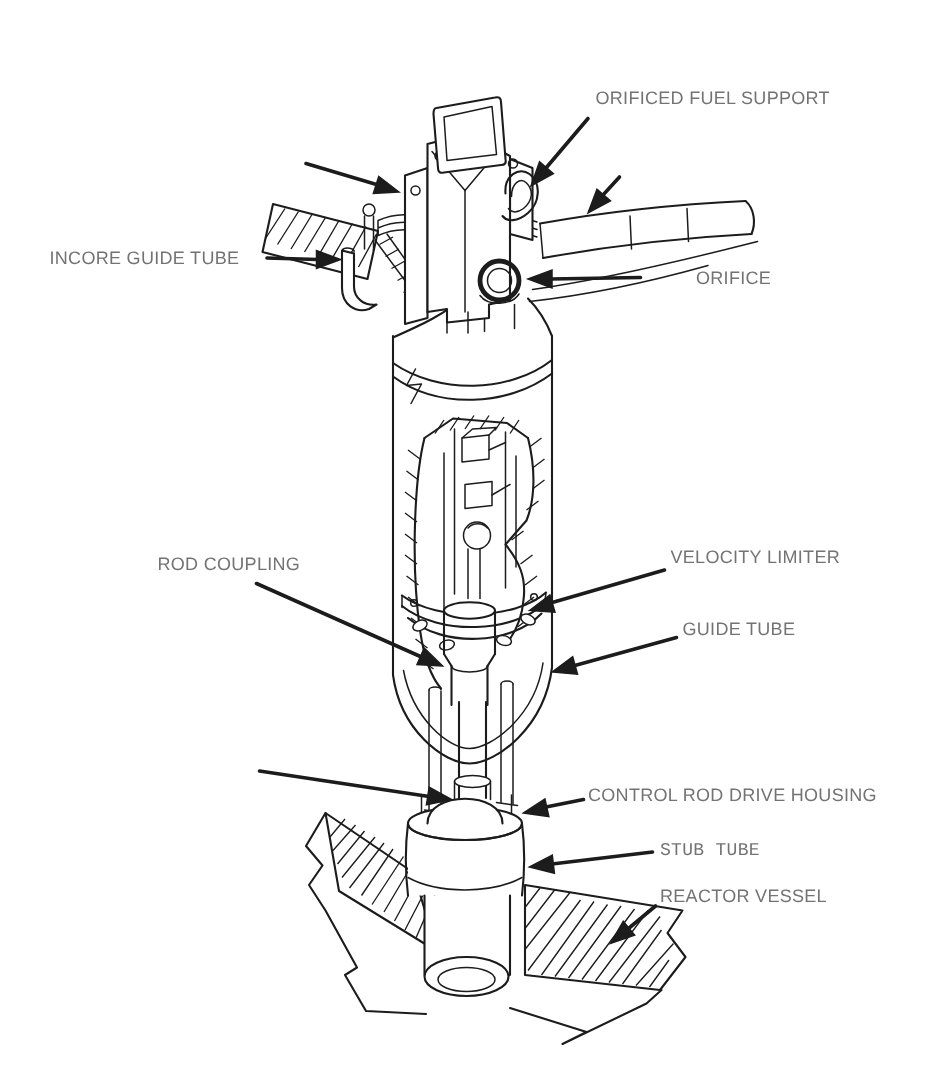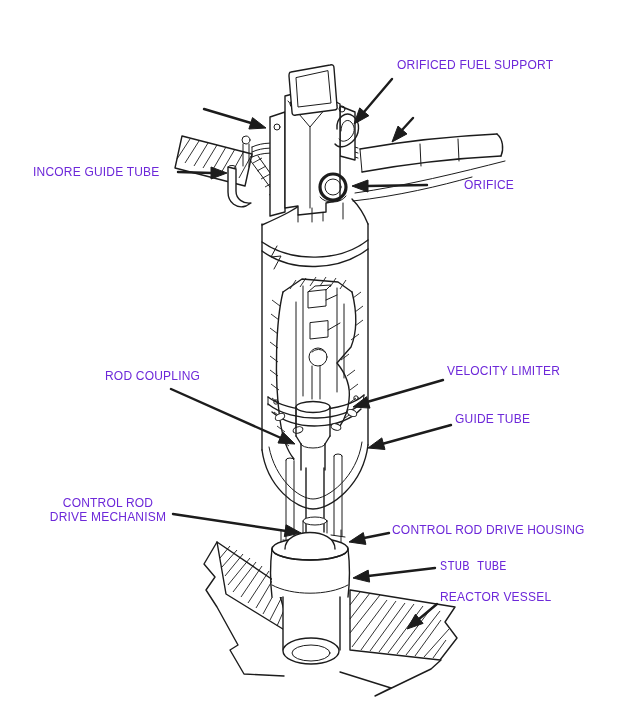--- a/index.html
+++ b/index.html
@@ -9,21 +9,21 @@
     background:#ffffff;
     font-family:"Liberation Sans", sans-serif;
     overflow:hidden;
   }
   .drawing{position:absolute;left:0;top:0;}
   .callout{
     position:absolute;
     font-size:12px;
     line-height:14px;
     letter-spacing:0.2px;
-    color:#6d28d9;
+    color:#737373;
     white-space:nowrap;
     font-weight:400;
   }
   .callout.two-line{
     white-space:pre-line;
     text-align:center;
   }
   svg path, svg line, svg circle, svg ellipse, svg polyline{
     fill:none;
     stroke:#1c1c1c;
@@ -253,22 +253,20 @@
   <div class="callout" style="left:33px;top:165px;">INCORE GUIDE TUBE</div>
 
   <div class="callout" style="left:464px;top:178px;">ORIFICE</div>
 
   <div class="callout" style="left:105px;top:369px;">ROD COUPLING</div>
 
   <div class="callout" style="left:447px;top:364px;">VELOCITY LIMITER</div>
 
   <div class="callout" style="left:455px;top:412px;">GUIDE TUBE</div>
 
-  <div class="callout two-line" style="left:35px;top:496px;width:146px;">CONTROL ROD
-DRIVE MECHANISM</div>
 
   <div class="callout" style="left:392px;top:523px;">CONTROL ROD DRIVE HOUSING</div>
 
   <div class="callout" style="left:440px;top:560px;font-family:Liberation Mono, monospace;">STUB TUBE</div>
 
   <div class="callout" style="left:440px;top:590px;">REACTOR VESSEL</div>
 
 </div>
 
 </body></html>

